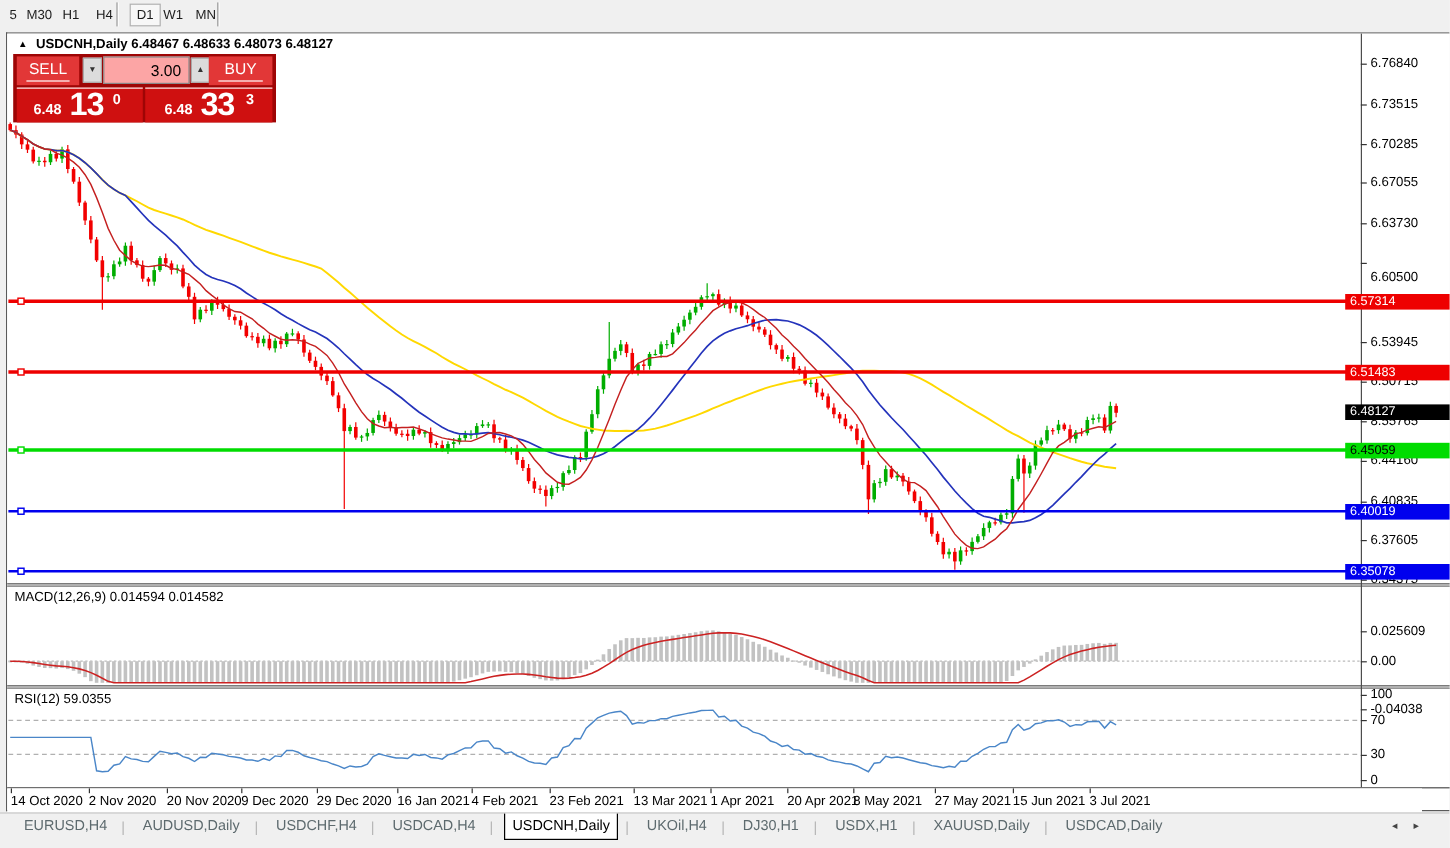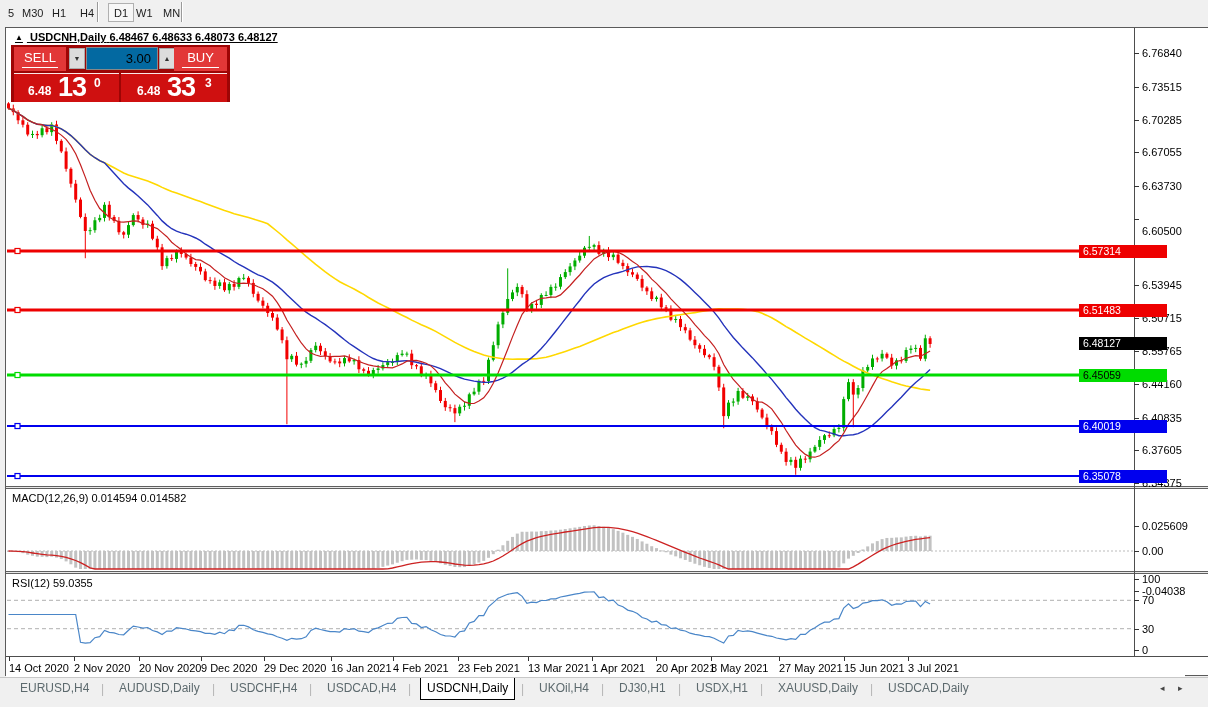--- a/index.html
+++ b/index.html
@@ -19,42 +19,42 @@
   #chartwin { position:absolute; left:5px; top:27px; width:1203px; height:649px;
     background:#ffffff; border-top:1px solid #5a5a5a; border-left:1px solid #5a5a5a; border-bottom:1px solid #5a5a5a; }
   #price-pane, #macd-pane, #rsi-pane { position:absolute; left:0; background:#fff; overflow:hidden; }
   .splitter { position:absolute; left:0; width:1203px; height:3px;
     border-top:1px solid #5f5f5f; border-bottom:1px solid #5f5f5f; background:#e8e8e8; }
   #vaxis-line { position:absolute; top:0; width:1px; height:628px; background:#4d4d4d; }
   #taxis-line { position:absolute; left:0; width:1203px; height:1px; background:#4d4d4d; }
 
   .axis-tick-label { position:absolute; left:1136px; font-size:11px; color:#000; white-space:nowrap; }
   .axis-dash { position:absolute; left:1128px; width:5px; height:1px; background:#333; }
-  .px-label { position:absolute; left:1073px; width:88px; height:13px; font-size:10.5px; line-height:13px;
+  .px-label { position:absolute; left:1115px; width:88px; height:13px; font-size:10.5px; line-height:13px;
     padding-left:4px; color:#fff; white-space:nowrap; }
 
   .pane-label { position:absolute; left:6px; font-size:11px; color:#000; white-space:nowrap; }
 
-  #title-row { position:absolute; left:9px; top:3px; font-size:11px; font-weight:bold; color:#000; white-space:nowrap;text-decoration:underline; }
+  #title-row { position:absolute; left:9px; top:3px; font-size:11px; font-weight:bold; color:#000; white-space:nowrap; }
   #title-row .tri { font-size:8px; vertical-align:1px; margin-right:4px; }
 
   
   #trade-panel { position:absolute; left:5px; top:17px; width:219px; height:57px; background:#9e0505; padding:2px; }
   .tp-row1 { position:relative; height:24px; }
   .tp-btn { position:absolute; top:0; height:24px; background:#e23737; color:#fff; font-size:13px;
     text-align:center; line-height:22px; cursor:pointer; }
   #sell-btn { left:1px; width:52px; }
   #buy-btn  { right:1px; width:53px; }
   .tp-btn .ul { position:absolute; left:8px; right:8px; bottom:3px; height:1px; background:#ffffff; }
   #vol-wrap { position:absolute; left:56px; top:0; width:106px; height:24px; }
   .spin { position:absolute; top:1px; width:16px; height:21px; background:#dcdcdc; border:1px solid #aaa;
     font-size:7px; color:#333; text-align:center; line-height:20px; cursor:pointer; }
   #spin-dn { left:0; }
   #spin-up { right:0; }
-  #vol-box { position:absolute; left:17px; right:17px; top:0; height:23px; background:#0369a1; border:1px solid #888;
+  #vol-box { position:absolute; left:17px; right:17px; top:0; height:23px; background:#fca5a5; border:1px solid #888;
     font-size:13px; color:#000; text-align:right; padding-right:6px; line-height:21px; }
   .tp-row2 { position:relative; height:29px; margin-top:2px; }
   .price-box { position:absolute; top:0; height:29px; background:#cf1010; color:#fff;
     border-top:1px solid rgba(255,255,255,.9); overflow:hidden; }
   #sell-price-box { left:1px;  width:105px; }
   #buy-price-box  { right:1px; width:106px; }
   .pb-small { position:absolute; bottom:4px; font-size:12px; font-weight:bold; }
   .pb-big   { position:absolute; bottom:-1px; font-size:27px; font-weight:bold; letter-spacing:-1px; }
   .pb-sup   { position:absolute; top:2px; font-size:12px; font-weight:bold; }
   #sell-price-box .pb-small { left:14px; } #sell-price-box .pb-big { left:44px; } #sell-price-box .pb-sup { left:80px; }

